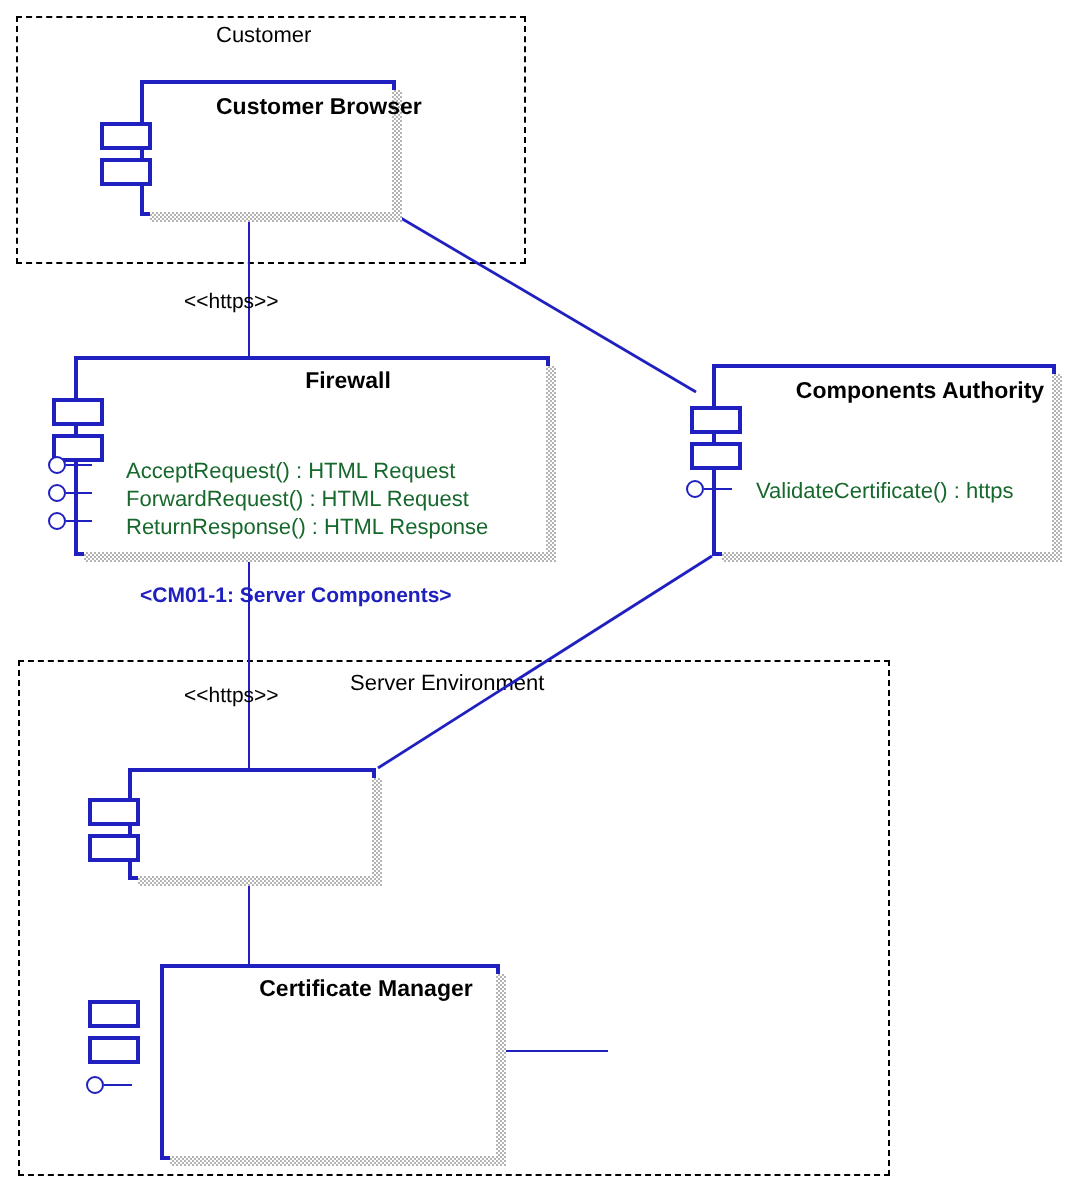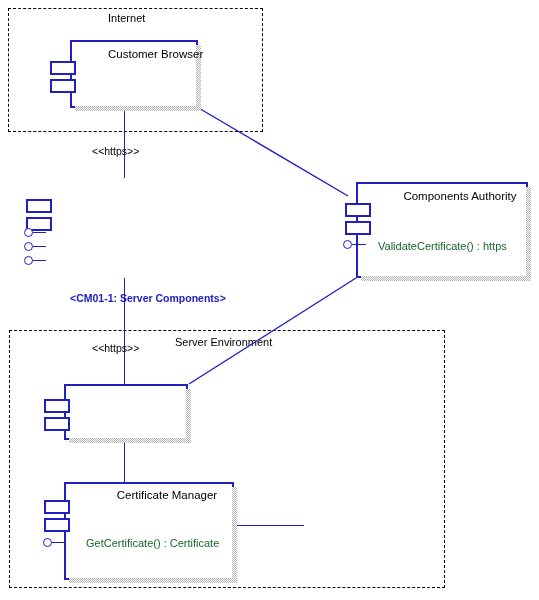--- a/index.html
+++ b/index.html
@@ -64,21 +64,21 @@
     background-image:
       repeating-conic-gradient(#b4b4b4 0% 25%, #ffffff 0% 50%);
     background-size: 2px 2px;
   }
   .comp-title {
     position: absolute;
     left: 0;
     right: 0;
     text-align: center;
     font-size: 11.5px;
-    font-weight: normal;
+    font-weight: bold;
     color: #000000;
     white-space: nowrap;
     padding-left: 36px;
   }
   .comp-title.underline {
     text-decoration: underline;
     text-underline-offset: 3px;
   }
 
   
@@ -156,21 +156,21 @@
     z-index: 3;
     overflow: visible;
   }
 </style>
 </head>
 <body>
 
 <div id="canvas">
 
   <div class="env-box" style="left:8px; top:8px; width:255px; height:124px;"></div>
-  <div class="env-label" style="left:108px; top:12px;">Internet</div>
+  <div class="env-label" style="left:108px; top:12px;">Customer</div>
 
   <div class="env-box" style="left:9px; top:330px; width:436px; height:258px;"></div>
   <div class="env-label" style="left:175px; top:336px;">Server Environment</div>
 
   <div class="conn-v" style="left:124px; top:108px; height:70px;"></div>
   <div class="edge-label" style="left:92px; top:146px;">&lt;&lt;https&gt;&gt;</div>
 
   <div class="conn-v" style="left:124px; top:278px; height:107px;"></div>
   <div class="edge-label navy" style="left:70px; top:293px;font-weight:bold;">&lt;CM01-1: Server Components&gt;</div>
   <div class="edge-label" style="left:92px; top:343px;">&lt;&lt;https&gt;&gt;</div>
@@ -187,20 +187,28 @@
   </svg>
 
   <div class="component" style="left:70px; top:40px; width:128px; height:68px;">
     <span class="shadow-r"></span>
     <span class="shadow-b"></span>
     <div class="comp-title" style="top:6px;">Customer Browser</div>
   </div>
   <div class="tab" style="left:50px; top:61px;"></div>
   <div class="tab" style="left:50px; top:79px;"></div>
 
+  <div class="component" style="left:37px; top:178px; width:238px; height:100px;">
+    <span class="shadow-r"></span>
+    <span class="shadow-b"></span>
+    <div class="comp-title" style="top:5px;">Firewall</div>
+    <div class="op" style="left:24px; top:50px;">AcceptRequest() : HTML Request</div>
+    <div class="op" style="left:24px; top:64px;">ForwardRequest() : HTML Request</div>
+    <div class="op" style="left:24px; top:78px;">ReturnResponse() : HTML Response</div>
+  </div>
   <div class="tab" style="left:26px; top:199px;"></div>
   <div class="tab" style="left:26px; top:217px;"></div>
   <div class="lolli" style="left:24px; top:228px;">
     <span class="ring"></span>
     <span class="stem" style="width:13px;"></span>
   </div>
   <div class="lolli" style="left:24px; top:242px;">
     <span class="ring"></span>
     <span class="stem" style="width:13px;"></span>
   </div>
@@ -222,25 +230,24 @@
     <span class="stem" style="width:14px;"></span>
   </div>
 
   <div class="component" style="left:64px; top:384px; width:124px; height:56px;">
     <span class="shadow-r"></span>
     <span class="shadow-b"></span>
   </div>
   <div class="tab" style="left:44px; top:399px;"></div>
   <div class="tab" style="left:44px; top:417px;"></div>
 
-  <div class="component" style="left:64px; top:482px; width:170px; height:98px;">
+  <div class="component" style="left:80px; top:482px; width:170px; height:98px;">
     <span class="shadow-r"></span>
     <span class="shadow-b"></span>
     <div class="comp-title" style="top:5px;">Certificate Manager</div>
-    <div class="op" style="left:20px; top:53px;">GetCertificate() : Certificate</div>
   </div>
   <div class="tab" style="left:44px; top:500px;"></div>
   <div class="tab" style="left:44px; top:518px;"></div>
   <div class="lolli" style="left:43px; top:538px;">
     <span class="ring"></span>
     <span class="stem" style="width:14px;"></span>
   </div>
 
 
 </div>

